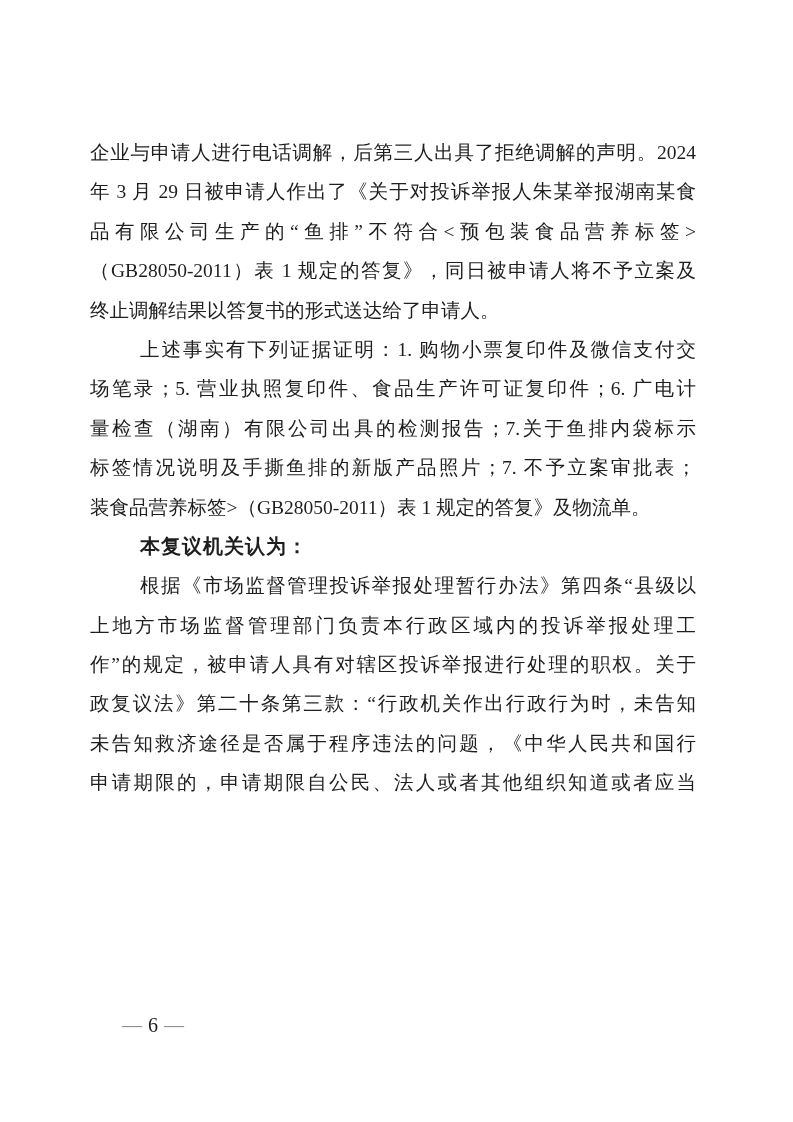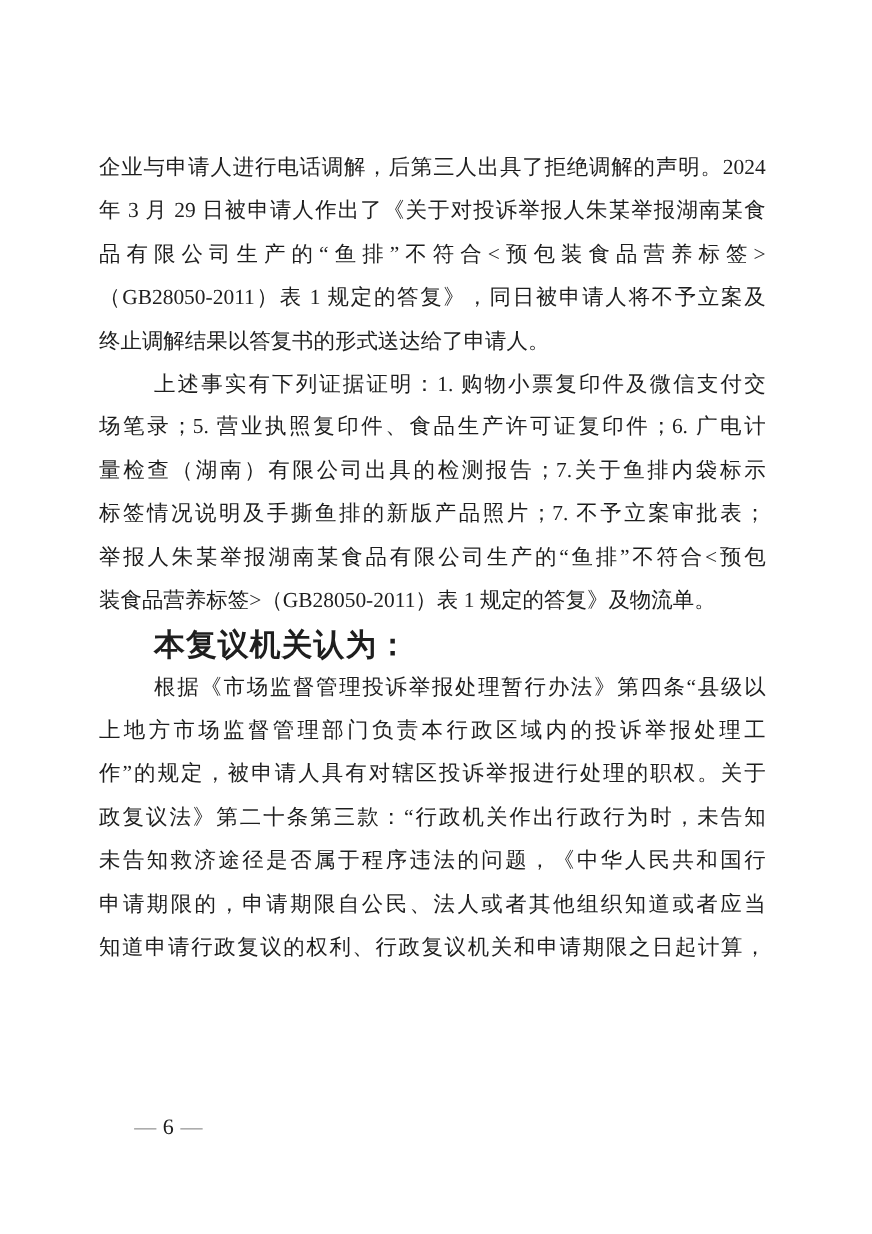--- a/index.html
+++ b/index.html
@@ -33,21 +33,21 @@
   }
   .line.last {
     text-align-last: left;
   }
   .line.indent {
     padding-left: 50px;
   }
   .line.heading {
     font-family: "Liberation Sans", "DejaVu Sans", sans-serif;
     font-weight: bold;
-    font-size: 28px;
+    font-size: 20px;
     letter-spacing: 1px;
   }
   .footer {
     position: absolute;
     left: 122px;
     top: 1010px;
     height: 30px;
     line-height: 30px;
     font-size: 20px;
     font-family: "Liberation Serif", "DejaVu Serif", serif;
@@ -68,27 +68,25 @@
   <div class="content">
       <div class="line">企业与申请人进行电话调解，后第三人出具了拒绝调解的声明。2024</div>
       <div class="line">年 3 月 29 日被申请人作出了《关于对投诉举报人朱某举报湖南某食</div>
       <div class="line">品有限公司生产的“鱼排”不符合&lt;预包装食品营养标签&gt;</div>
       <div class="line">（GB28050-2011）表 1 规定的答复》，同日被申请人将不予立案及</div>
       <div class="line last">终止调解结果以答复书的形式送达给了申请人。</div>
       <div class="line indent">上述事实有下列证据证明：1. 购物小票复印件及微信支付交</div>
       <div class="line">场笔录；5. 营业执照复印件、食品生产许可证复印件；6. 广电计</div>
       <div class="line">量检查（湖南）有限公司出具的检测报告；7.关于鱼排内袋标示</div>
       <div class="line">标签情况说明及手撕鱼排的新版产品照片；7. 不予立案审批表；</div>
-      <div class="line">举报人朱某举报湖南某食品有限公司生产的“鱼排”不符合&lt;预包</div>
       <div class="line last">装食品营养标签&gt;（GB28050-2011）表 1 规定的答复》及物流单。</div>
       <div class="line heading indent last">本复议机关认为：</div>
       <div class="line indent">根据《市场监督管理投诉举报处理暂行办法》第四条“县级以</div>
       <div class="line">上地方市场监督管理部门负责本行政区域内的投诉举报处理工</div>
       <div class="line">作”的规定，被申请人具有对辖区投诉举报进行处理的职权。关于</div>
       <div class="line">政复议法》第二十条第三款：“行政机关作出行政行为时，未告知</div>
       <div class="line">未告知救济途径是否属于程序违法的问题，《中华人民共和国行</div>
       <div class="line">申请期限的，申请期限自公民、法人或者其他组织知道或者应当</div>
-      <div class="line">知道申请行政复议的权利、行政复议机关和申请期限之日起计算，</div>
     </div>
   <div class="footer">
     <span class="dash">—</span><span class="num">6</span><span class="dash">—</span>
   </div>
 </div>
 
 </body></html>

